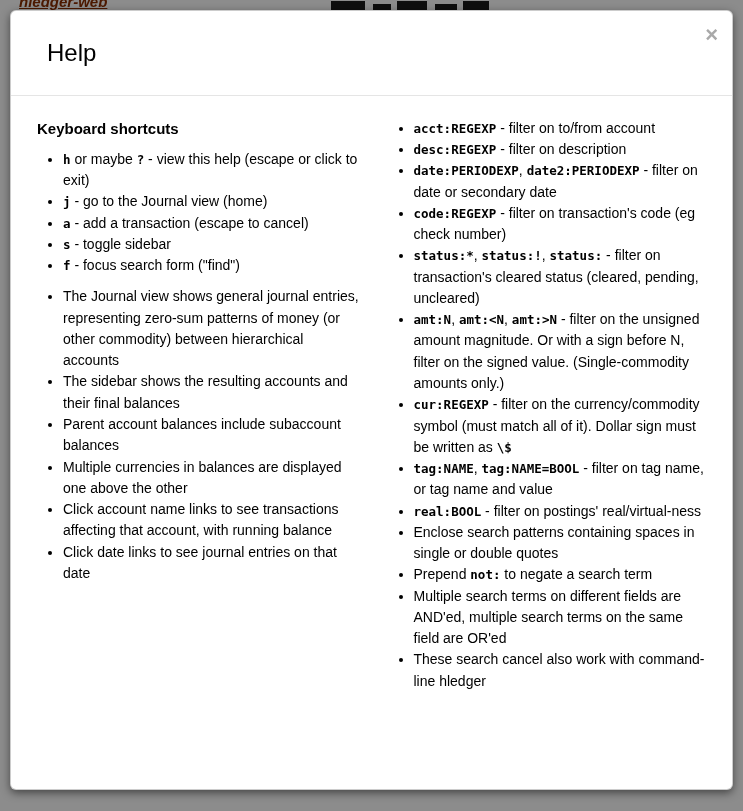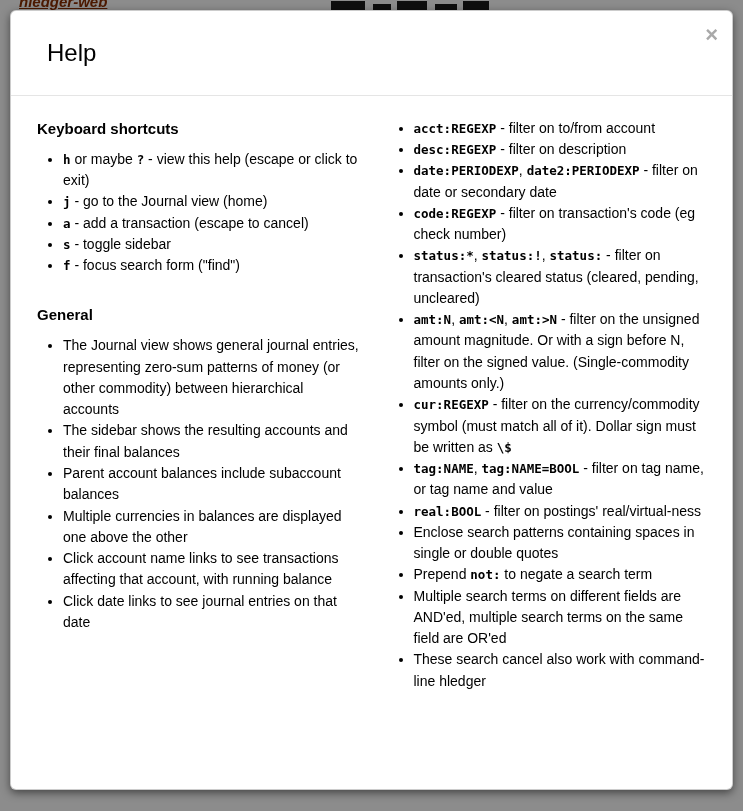--- a/index.html
+++ b/index.html
@@ -130,21 +130,20 @@
   <div class="modal-body">
     <div class="col" id="col-left">
         <h3 class="section-heading">Keyboard shortcuts</h3>
         <ul class="help-list">
           <li><code>h</code> or maybe <code>?</code> - view this help (escape or click to exit)</li>
           <li><code>j</code> - go to the Journal view (home)</li>
           <li><code>a</code> - add a transaction (escape to cancel)</li>
           <li><code>s</code> - toggle sidebar</li>
           <li><code>f</code> - focus search form ("find")</li>
         </ul>
-        <h3 class="section-heading">General</h3>
         <ul class="help-list">
           <li>The Journal view shows general journal entries, representing zero-sum patterns of money (or other commodity) between hierarchical accounts</li>
           <li>The sidebar shows the resulting accounts and their final balances</li>
           <li>Parent account balances include subaccount balances</li>
           <li>Multiple currencies in balances are displayed one above the other</li>
           <li>Click account name links to see transactions affecting that account, with running balance</li>
           <li>Click date links to see journal entries on that date</li>
         </ul>
       </div>
     <div class="col" id="col-right">

